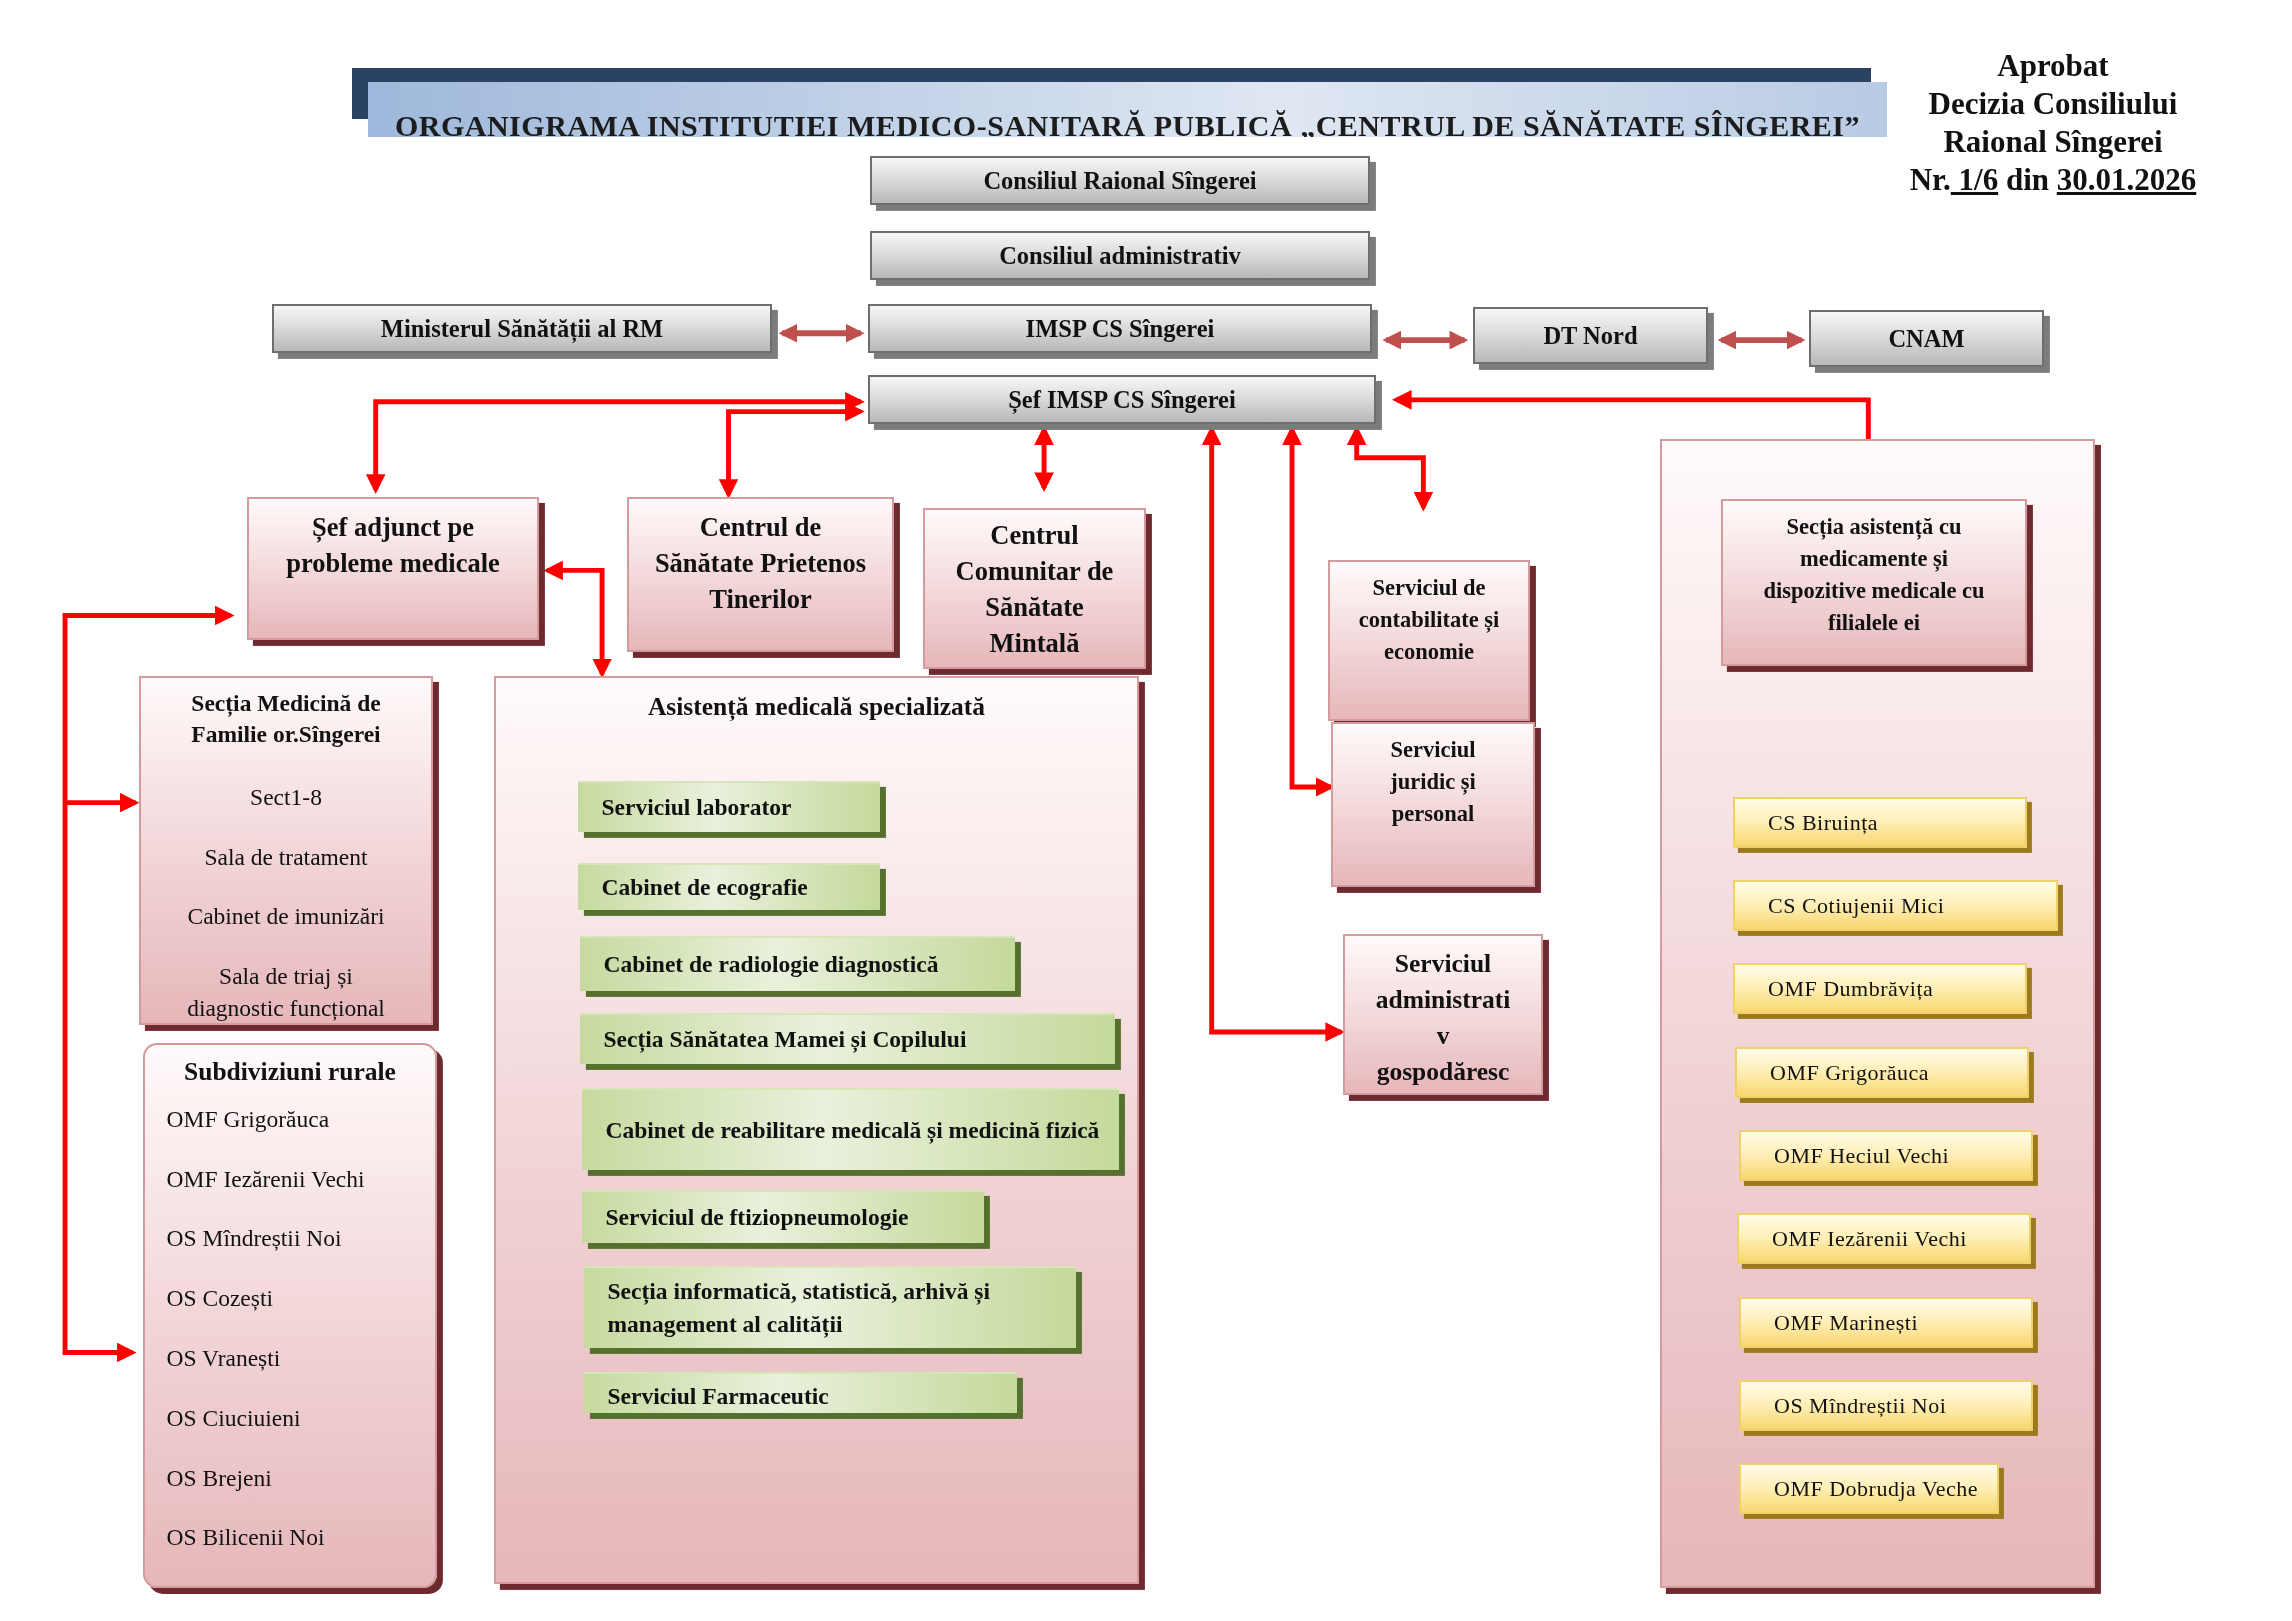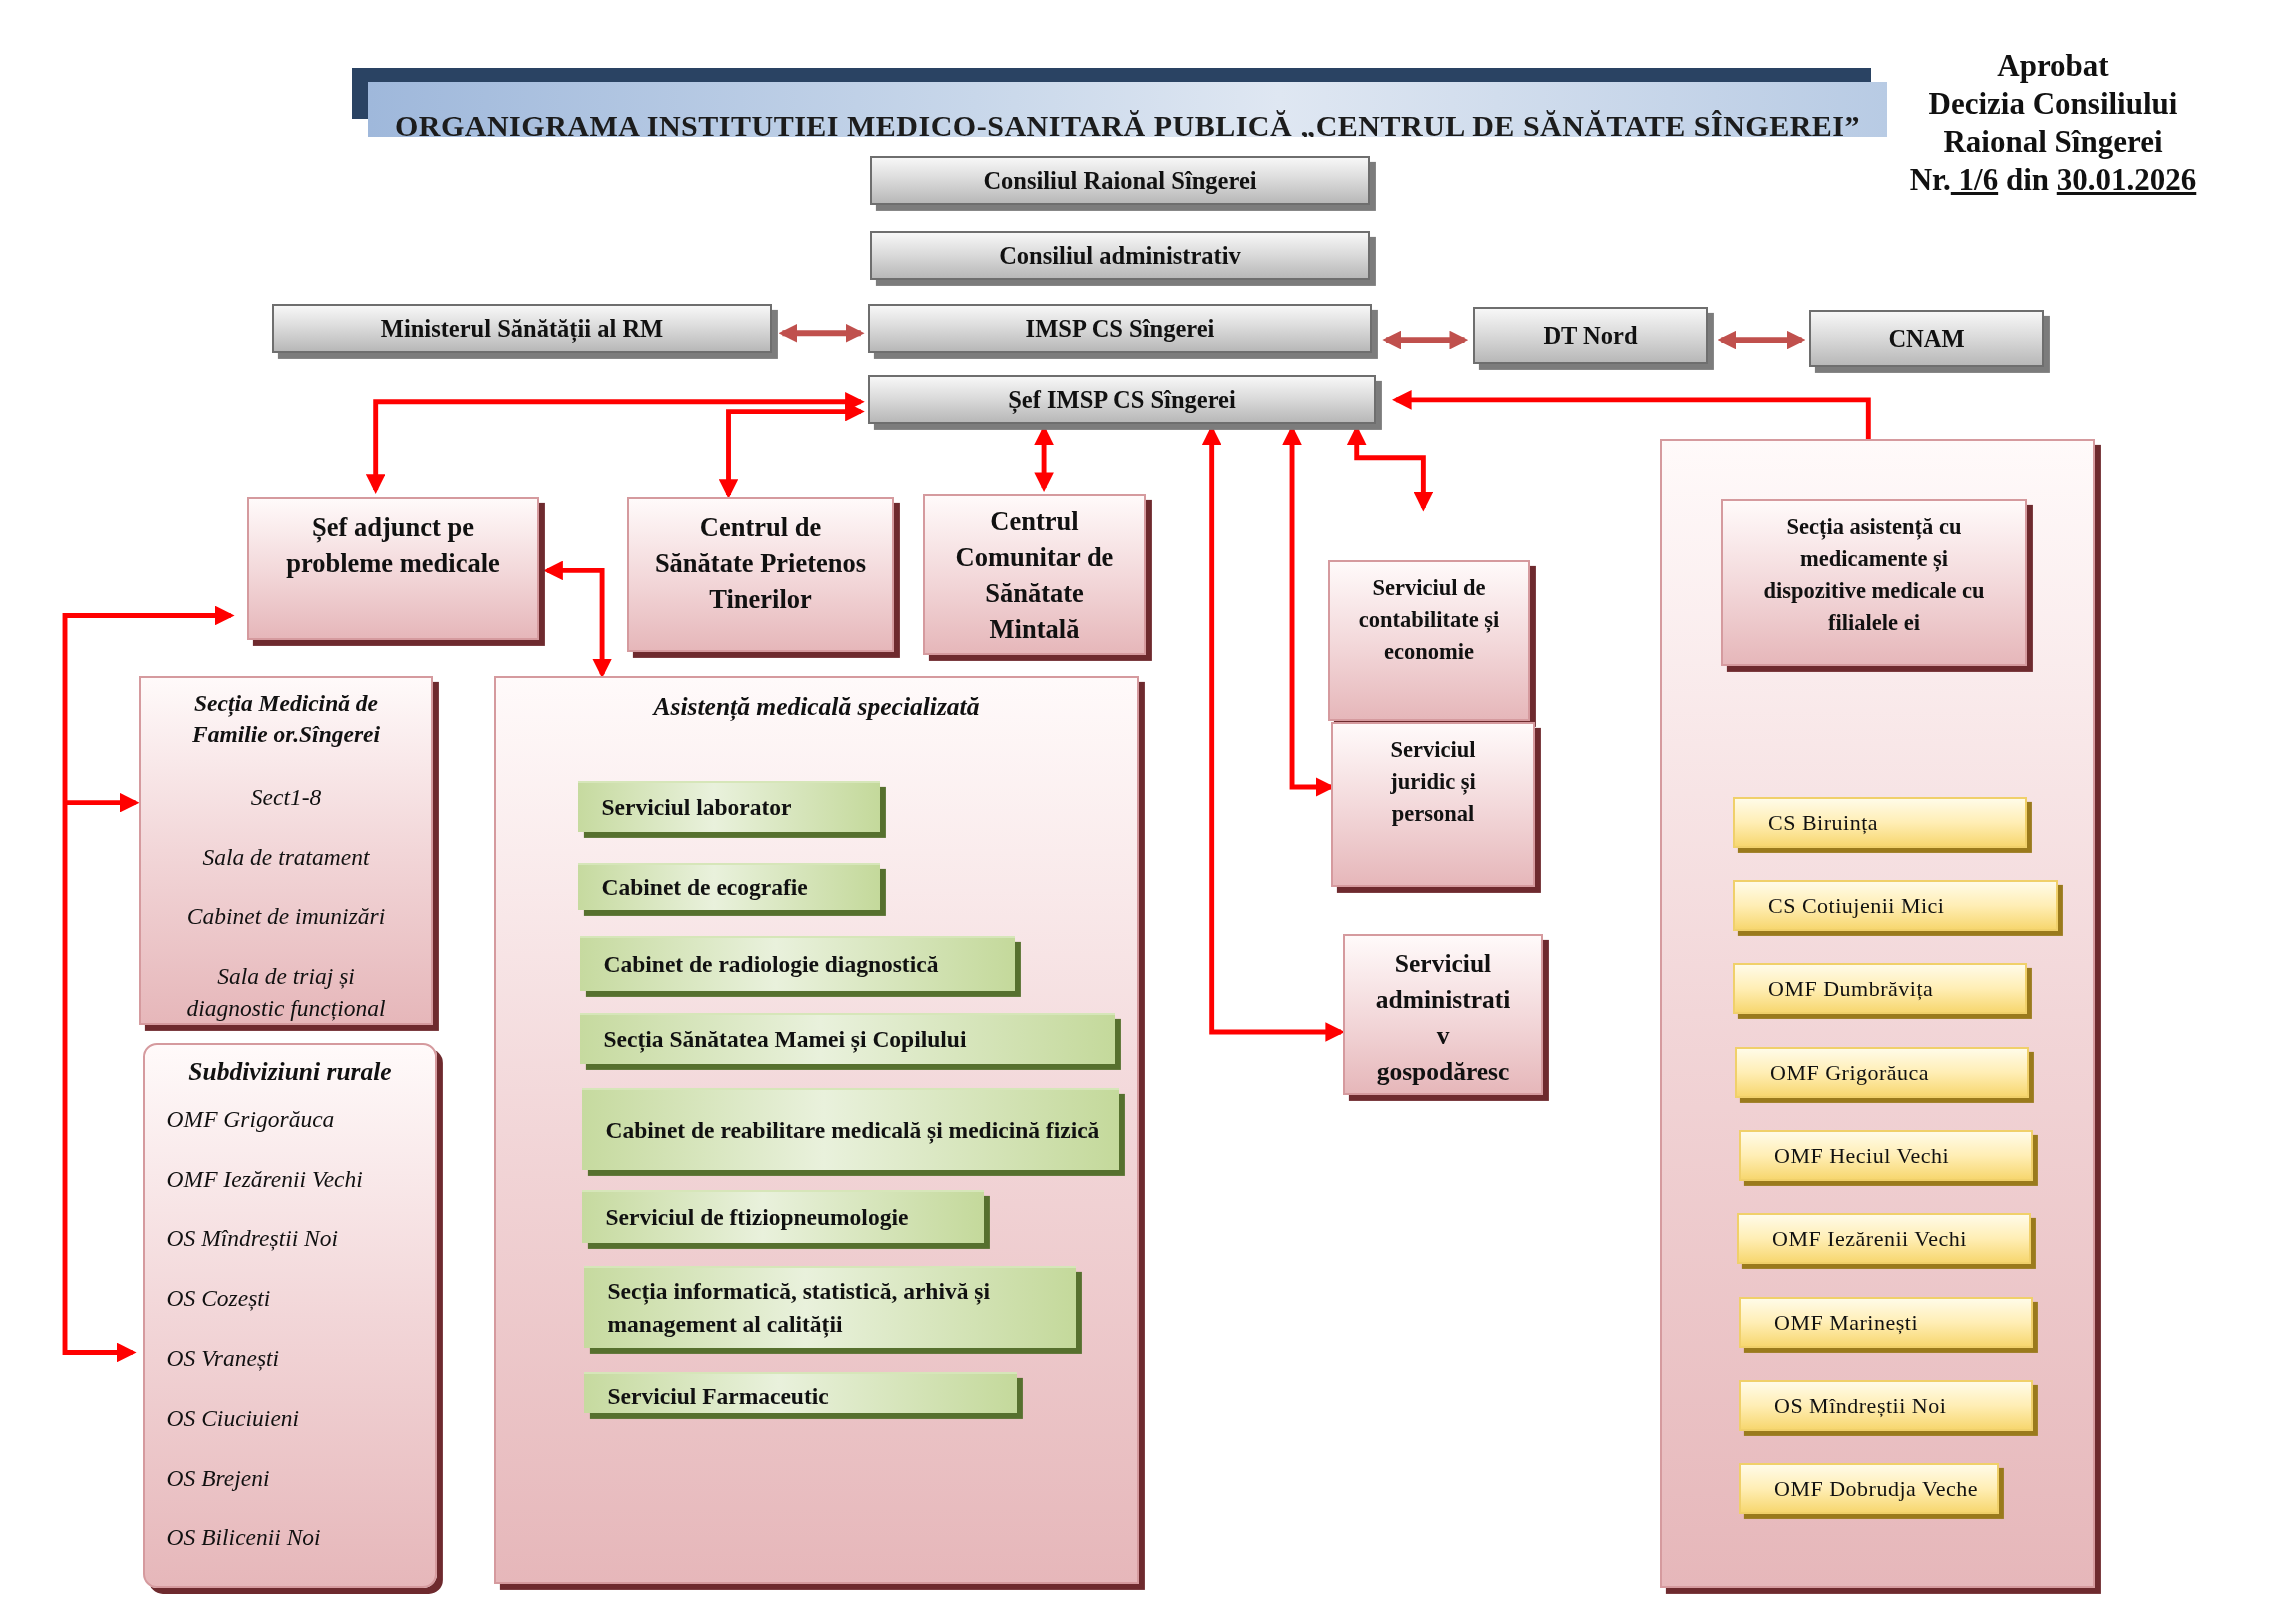--- a/index.html
+++ b/index.html
@@ -9,21 +9,21 @@
   #title-bar { left:368px; top:82px; width:1519px; height:55px; background:linear-gradient(90deg,#9fb8db 0%,#c8d7ea 40%,#dfe7f2 60%,#b8cbe4 100%); display:flex; align-items:flex-end; justify-content:center; overflow:hidden; }
   #title-bar span { font-weight:bold; font-size:30px; letter-spacing:0.5px; color:#1c1c1c; line-height:1; margin-bottom:-3.9px; white-space:nowrap; }
   #approval { left:1862px; top:47px; width:382px; text-align:center; font-weight:bold; font-size:31px; line-height:38px; }
   #approval .u { text-decoration:underline; }
   .gray { background:linear-gradient(180deg,#f7f7f7 0%,#dcdcdc 45%,#b8b8b8 100%); border:2px solid #6e6e6e; box-shadow:5.9px 5.9px 0 #7c7c7c; display:flex; align-items:center; justify-content:center; font-weight:bold; font-size:24.5px; }
   .pink { background:linear-gradient(180deg,#fffafa 0%,#f2d6d8 55%,#e6b7ba 100%); border:2.9px solid #d59a9e; box-shadow:5.9px 5.9px 0 #6e2a2e; display:flex; flex-direction:column; align-items:center; text-align:center; font-weight:bold; font-size:26.5px; line-height:36px; }
   .pink.mid { justify-content:center; }
   .pink.top { justify-content:flex-start; padding-top:9.8px; }
   .green { background:linear-gradient(90deg,#c6da9f 0%,#e9f1dc 45%,#c4d99b 100%); border-top:2px solid #d6e6b9; box-shadow:5.9px 5.9px 0 #56702e; display:flex; align-items:center; font-weight:bold; font-size:23.5px; line-height:33px; padding-left:23.5px; padding-right:13.7px; }
   .yellow { background:linear-gradient(180deg,#fffbe8 0%,#ffeeb5 50%,#f7d770 100%); border:2px solid #f0d06a; box-shadow:4.9px 4.9px 0 #9a7a1c; display:flex; align-items:center; font-weight:normal; font-size:22px; padding-left:33px; letter-spacing:0.5px; }
-  .panel { background:linear-gradient(180deg,#fffafa 0%,#f2d6d8 50%,#e6b7ba 100%); border:2.9px solid #d59a9e; box-shadow:5.9px 5.9px 0 #6e2a2e;font-style:italic; }
+  .panel { background:linear-gradient(180deg,#fffafa 0%,#f2d6d8 50%,#e6b7ba 100%); border:2.9px solid #d59a9e; box-shadow:5.9px 5.9px 0 #6e2a2e; }
   .list-line { position:absolute; left:0; width:100%; text-align:center; font-size:23.5px; font-weight:normal; white-space:nowrap; }
   .list-left { position:absolute; left:21.6px; font-size:23.5px; white-space:nowrap; }
   .hd { font-weight:bold; }
   svg#connectors { position:absolute; left:0; top:0; width:2293px; height:1621px; pointer-events:none; }
 </style>
 </head>
 <body>
 
 <div class="abs" id="title-bar-back"></div>
 <div class="abs" id="title-bar">
@@ -105,21 +105,21 @@
 
 <div class="abs pink top" style="left:247px;top:497px;width:292px;height:143px;">
   <div>Șef adjunct pe</div>
   <div>probleme medicale</div>
 </div>
 <div class="abs pink top" style="left:627px;top:497px;width:267px;height:155px;">
   <div>Centrul de</div>
   <div>Sănătate Prietenos</div>
   <div>Tinerilor</div>
 </div>
-<div class="abs pink mid" style="left:923px;top:494px;width:223px;height:161px;">
+<div class="abs pink mid" style="left:923px;top:508px;width:223px;height:161px;">
   <div>Centrul</div>
   <div>Comunitar de</div>
   <div>Sănătate</div>
   <div>Mintală</div>
 </div>
 <div class="abs pink top" style="left:1328px;top:512px;width:202px;height:161px;font-size:22.5px;line-height:32px;margin-top:48px;">
   <div>Serviciul de</div>
   <div>contabilitate și</div>
   <div>economie</div>
 </div>

